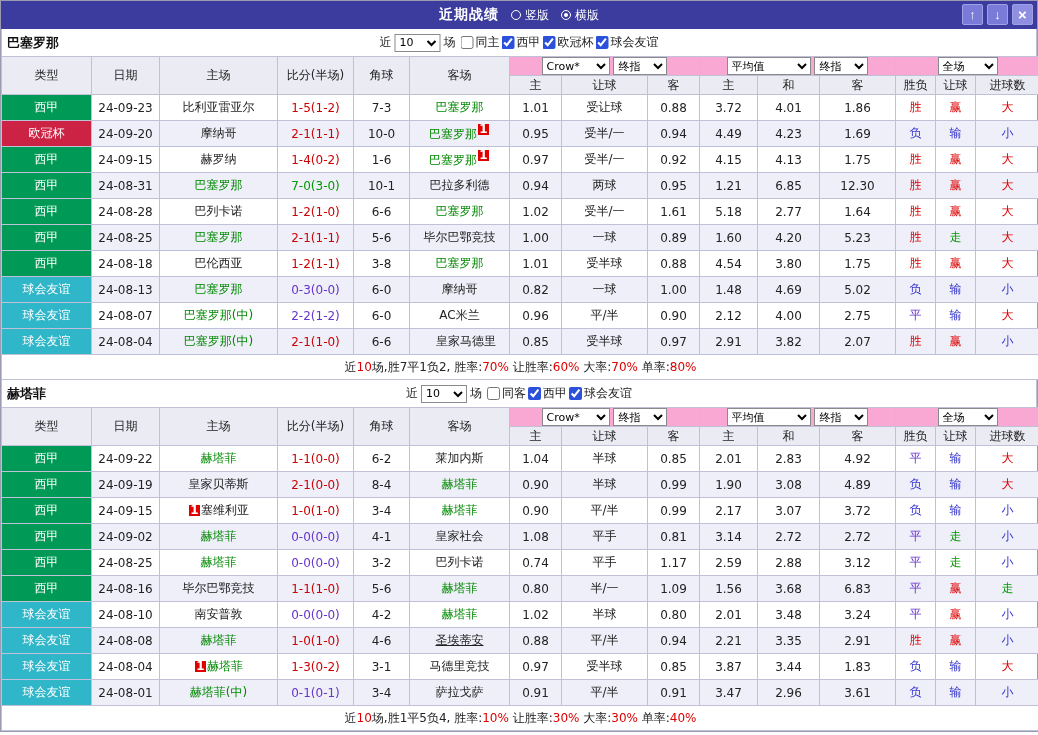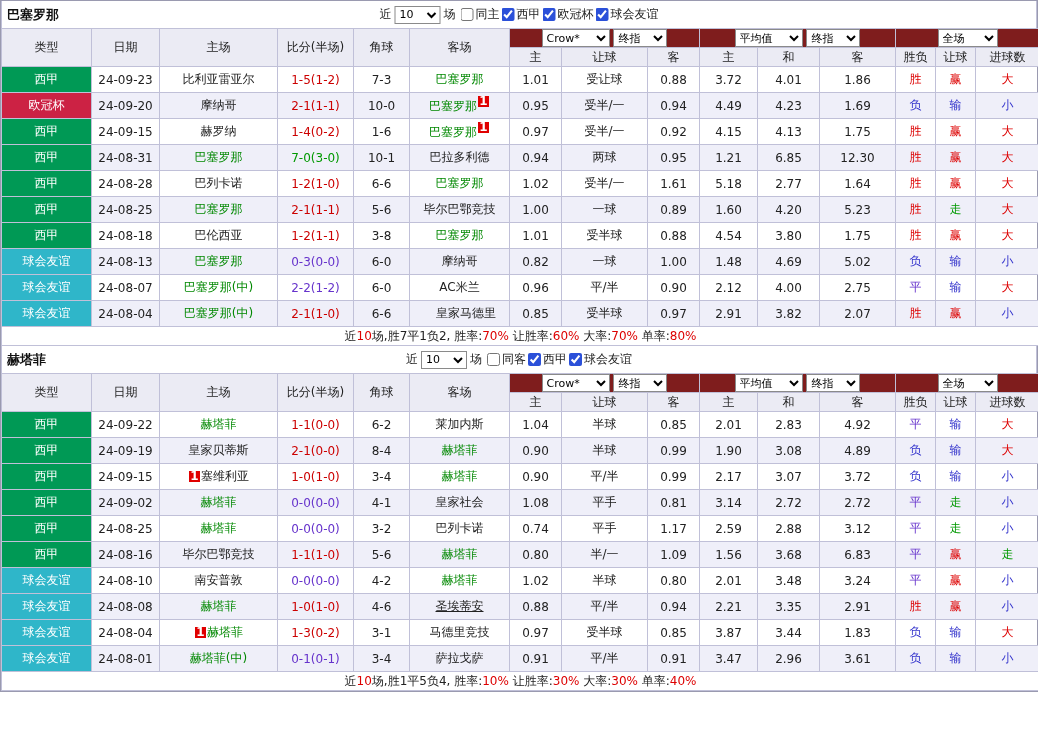--- a/index.html
+++ b/index.html
@@ -45,46 +45,64 @@
   }
   .filters .cbs { display:inline-flex; align-items:flex-end; }
   label.cb { display:inline-flex; align-items:center; cursor:pointer; margin-left:2px; }
   label.cb input { width:13px; height:13px; accent-color:#2b50d9; margin-right:2px; cursor:pointer; }
 
   .sel {
     font-size:11px; height:18px; border:1px solid #8a8a8a; background:#fff;
     font-family:"DejaVu Sans","Liberation Sans",sans-serif;
   }
   .w44 { width:46px; } .w66 { width:68px; } .w52 { width:54px; }
-  .w70 { width:68px; } .w58 { width:60px; }
+  .w70 { width:84px; } .w58 { width:60px; }
 
   
   table.stats-table { width:1038px; border-collapse:collapse; table-layout:fixed; }
   .stats-table th, .stats-table td {
     border:1px solid #c0c0d8; text-align:center; font-size:12px;
     overflow:hidden; white-space:nowrap; padding:0 1px;
   }
   .stats-table thead th { background:#ebebf4; color:#222; font-weight:normal; height:19px; }
-  .stats-table thead th.dd-cell { background:#7f1d1d; }
+  .stats-table thead th.dd-cell { background:#f9a8d4; }
   .stats-table tbody td { height:26px; color:#222; }
   .stats-table tbody tr.stripe td { background:#efeff9; }
   td.league { color:#fff !important; }
   td.team span { font-size:12px; }
   .card {
     display:inline-block; background:#e00000; color:#fff; font-size:9px;
     width:11px; height:11px; line-height:11px; text-align:center;
     margin:0 1px; vertical-align:middle; font-weight:bold;
   }
   .card.sup { vertical-align:super; }
-  tfoot td.summary { height:19px; background:#fff; font-size:12px; }
+  tfoot td.summary { height:25px; background:#fff; font-size:12px; }
 </style>
 </head>
 <body>
 
 <div class="window">
+  <div class="titlebar">
+    <div class="titlebar-center">
+      <span class="title">近期战绩</span>
+      <span class="radio">
+        <span class="radio-circle"></span>
+        <span>竖版</span>
+      </span>
+      <span class="radio">
+        <span class="radio-circle checked"></span>
+        <span>横版</span>
+      </span>
+    </div>
+    <div class="win-controls">
+      <button class="win-btn"><span>↑</span></button>
+      <button class="win-btn"><span>↓</span></button>
+      <button class="win-btn close"><span>×</span></button>
+    </div>
+  </div>
   <div id="sections">
   <section class="team-section">
     <div class="section-header">
       <span class="team-name">巴塞罗那</span>
       <div class="filters">
         <span>近</span>
         <select class="sel w44"><option>10</option></select>
         <span>场</span>
         <span class="cbs">
               <label class="cb"><input type="checkbox" style="">同主</label>

